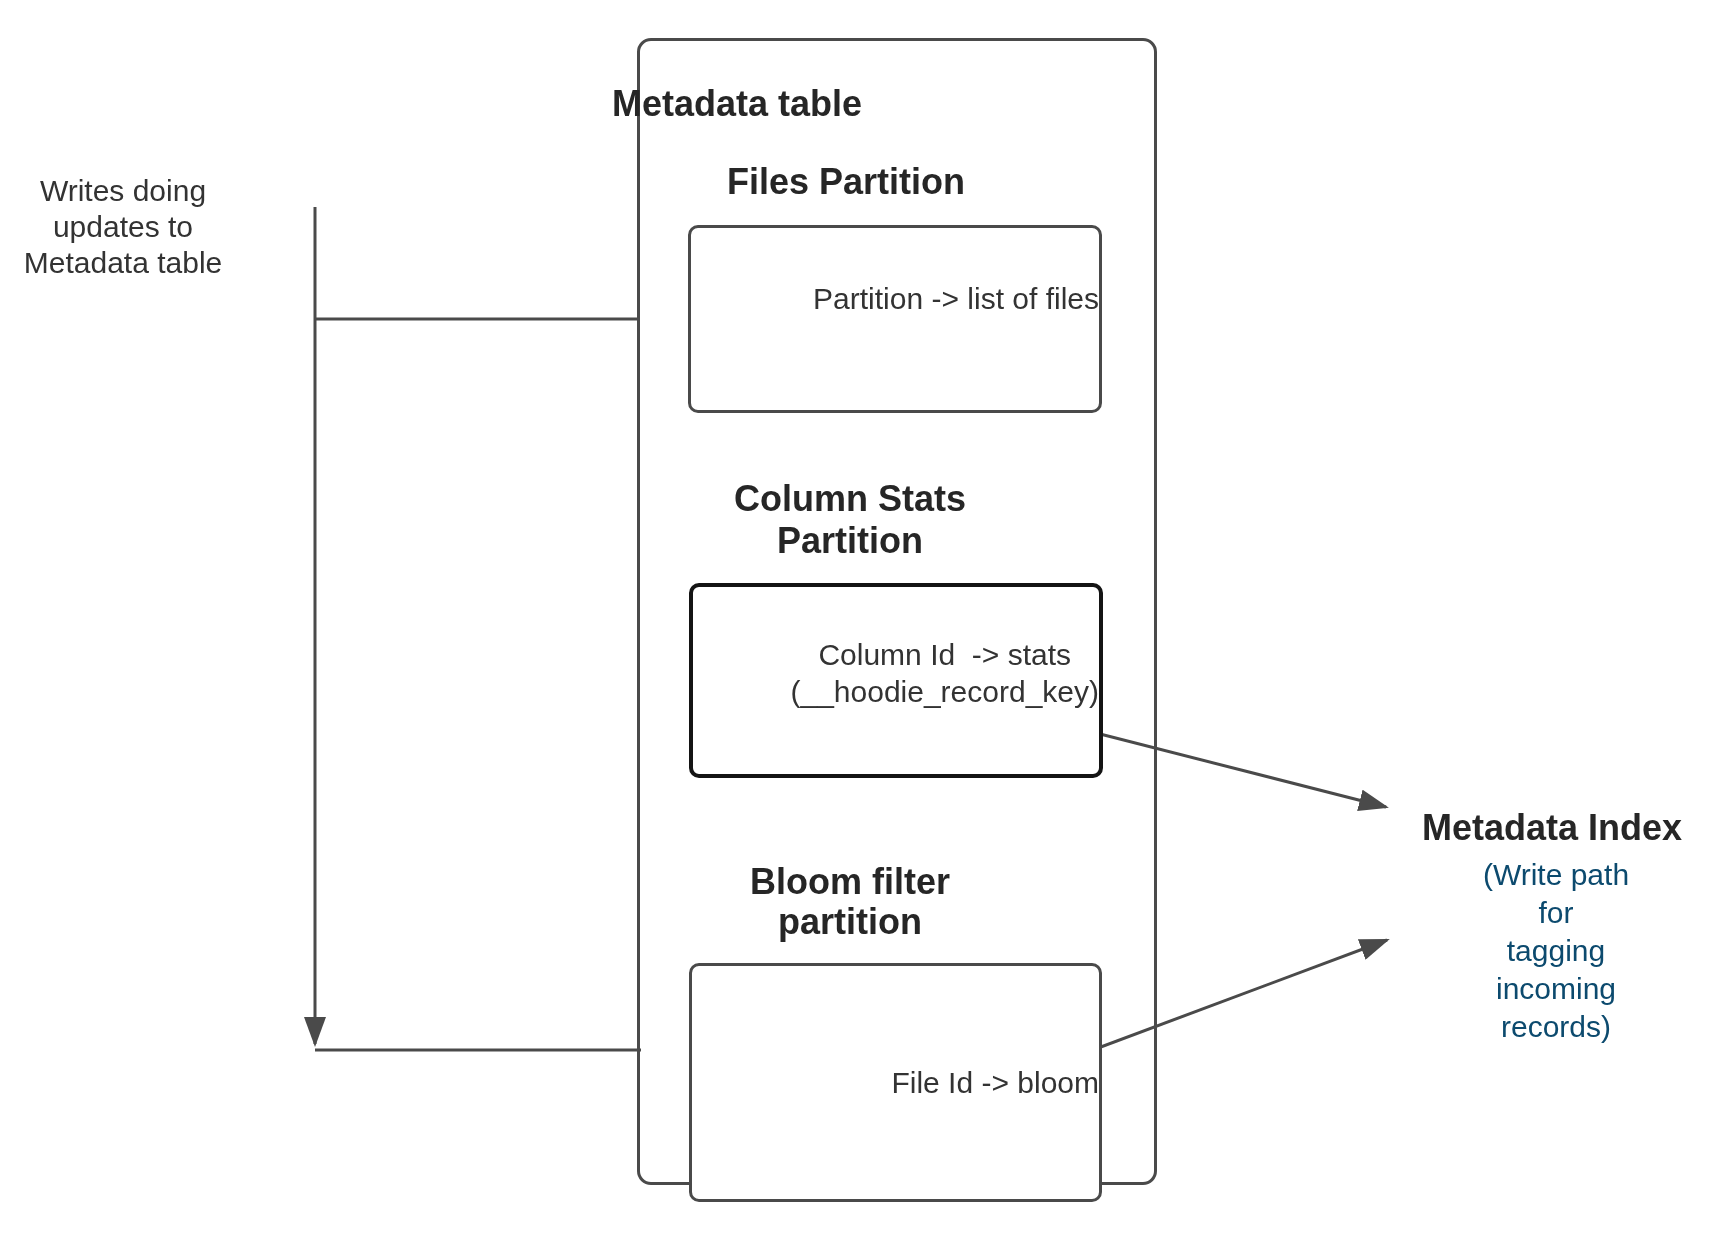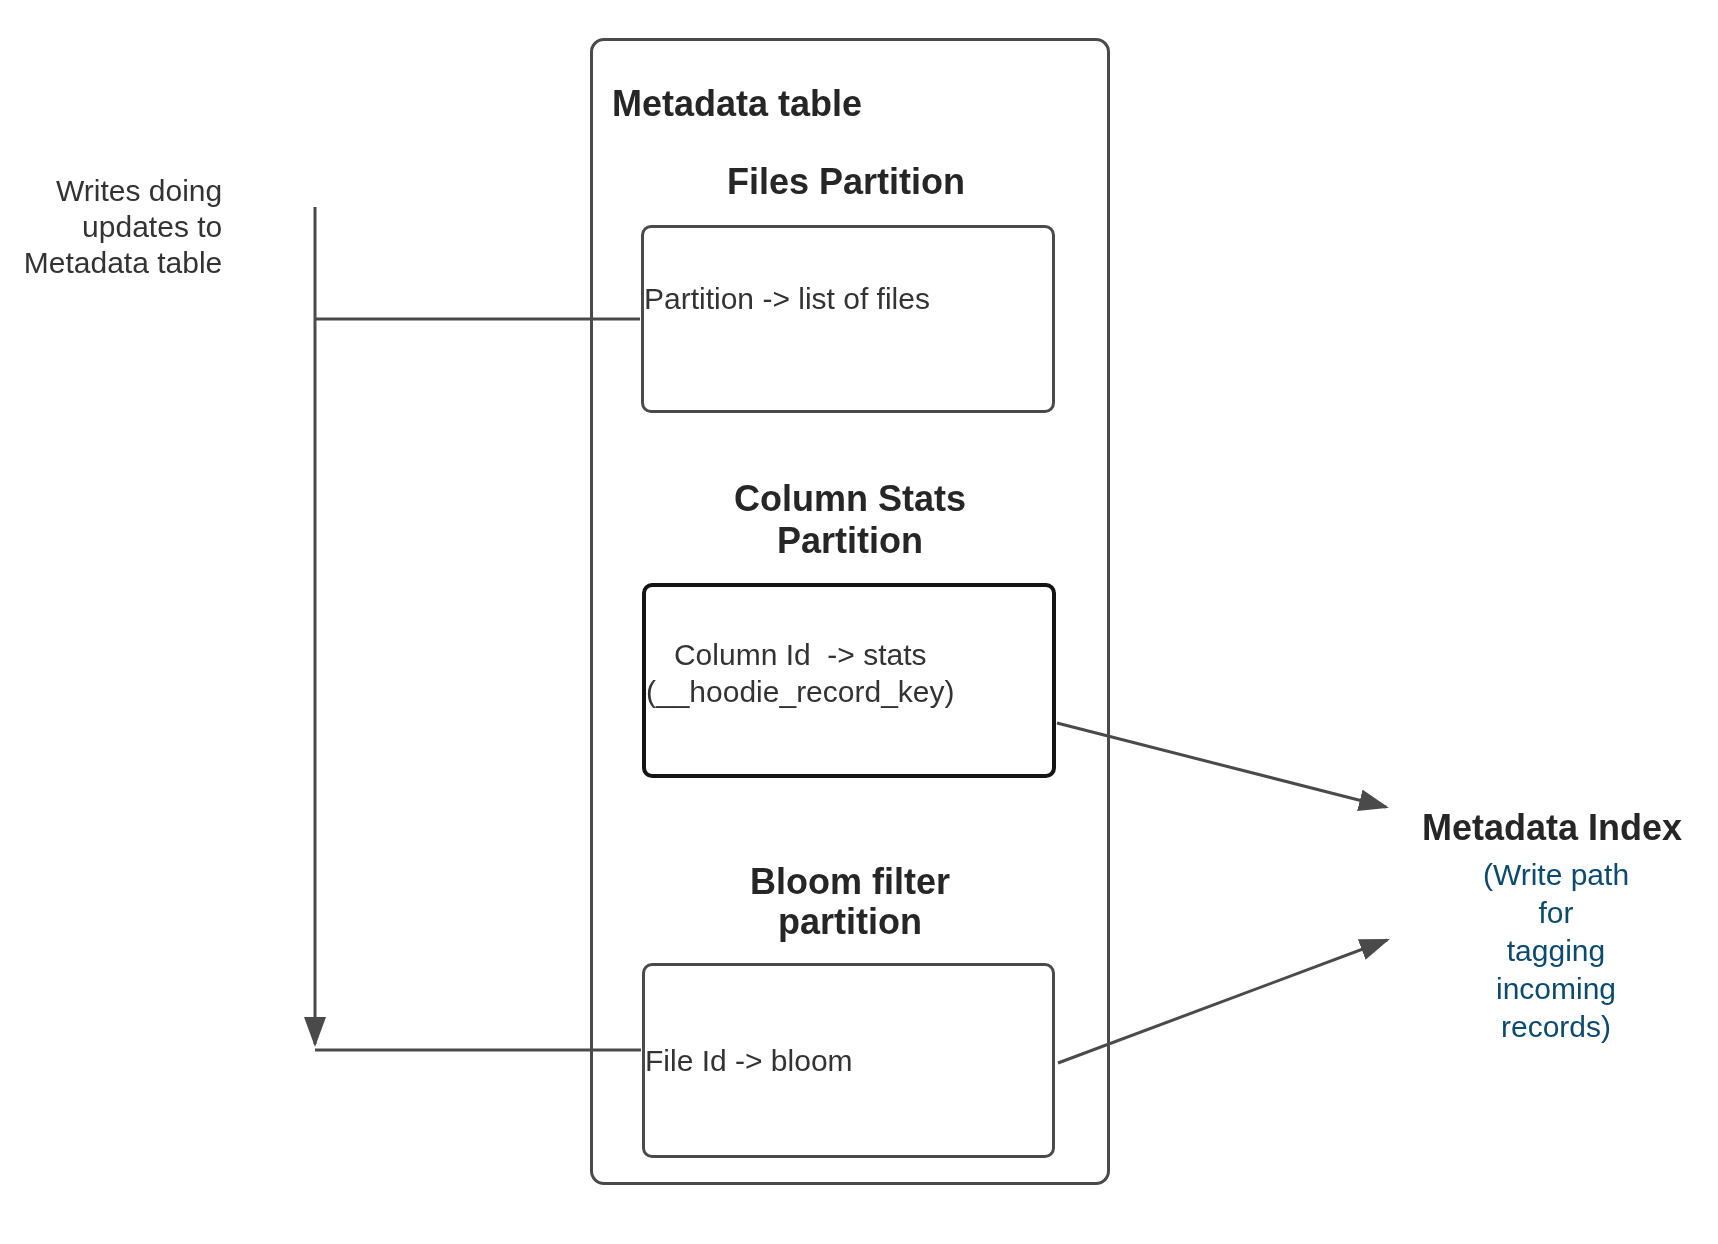--- a/index.html
+++ b/index.html
@@ -24,22 +24,23 @@
     height: 1244px;
   }
   .box {
     position: absolute;
     box-sizing: border-box;
     background: #ffffff;
     border: 3px solid #4a4a4a;
     border-radius: 10px;
     display: flex;
     align-items: center;
-    justify-content: flex-start;
+    justify-content: flex-end;
     text-align: center;
+    margin-left: 47px;
   }
   .outer-box {
     left: 590px;
     top: 38px;
     width: 520px;
     height: 1147px;
     border-radius: 14px;
     background: transparent;
   }
   .files-box {
@@ -54,21 +55,21 @@
     top: 583px;
     width: 414px;
     height: 195px;
     border: 4px solid #141414;
     padding-bottom: 16px;
   }
   .bloom-box {
     left: 642px;
     top: 963px;
     width: 413px;
-    height: 195px;
+    height: 239px;
   }
   .body-text {
     font-size: 30px;
     line-height: 37px;
     color: #333333;
     white-space: pre-wrap;
     text-align: center;
   }
   .heading {
     position: absolute;
@@ -94,21 +95,21 @@
   .bloom-heading   { left: 850px; top: 902px; line-height: 40px; }
   .left-note {
     position: absolute;
     left: 123px;
     top: 227px;
     transform: translate(-50%, -50%);
     font-size: 30px;
     line-height: 36px;
     color: #333333;
     white-space: pre-wrap;
-    text-align: right;
+    text-align: center;
   }
   .index-title {
     position: absolute;
     left: 1552px;
     top: 828px;
     transform: translate(-50%, -50%);
     font-size: 36px;
     font-weight: bold;
     color: #262626;
     white-space: nowrap;

